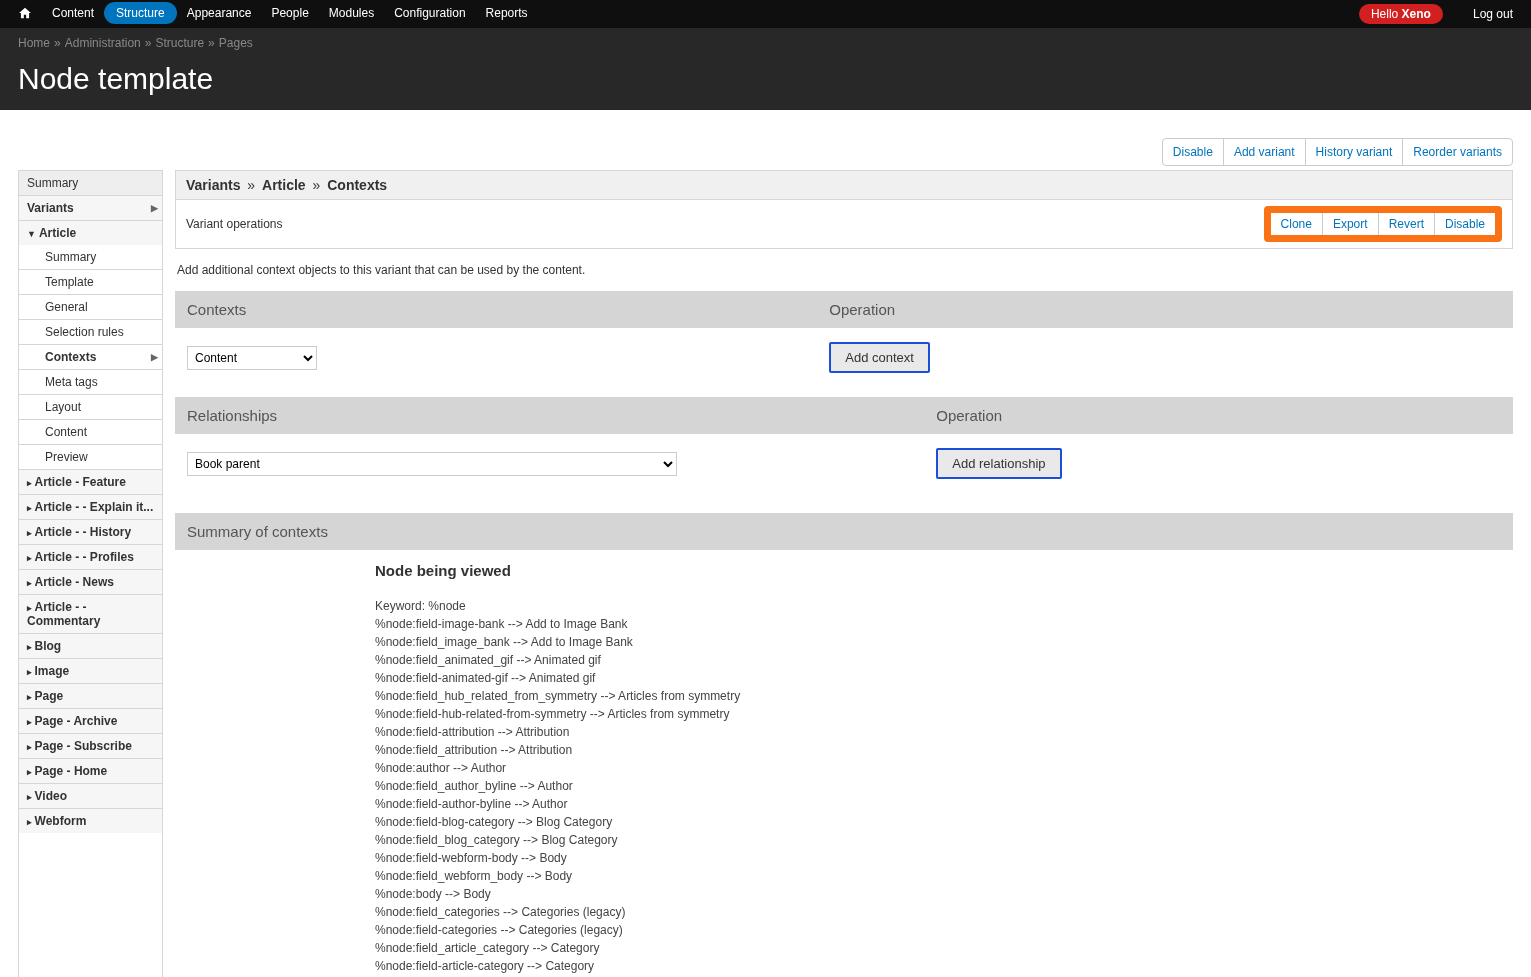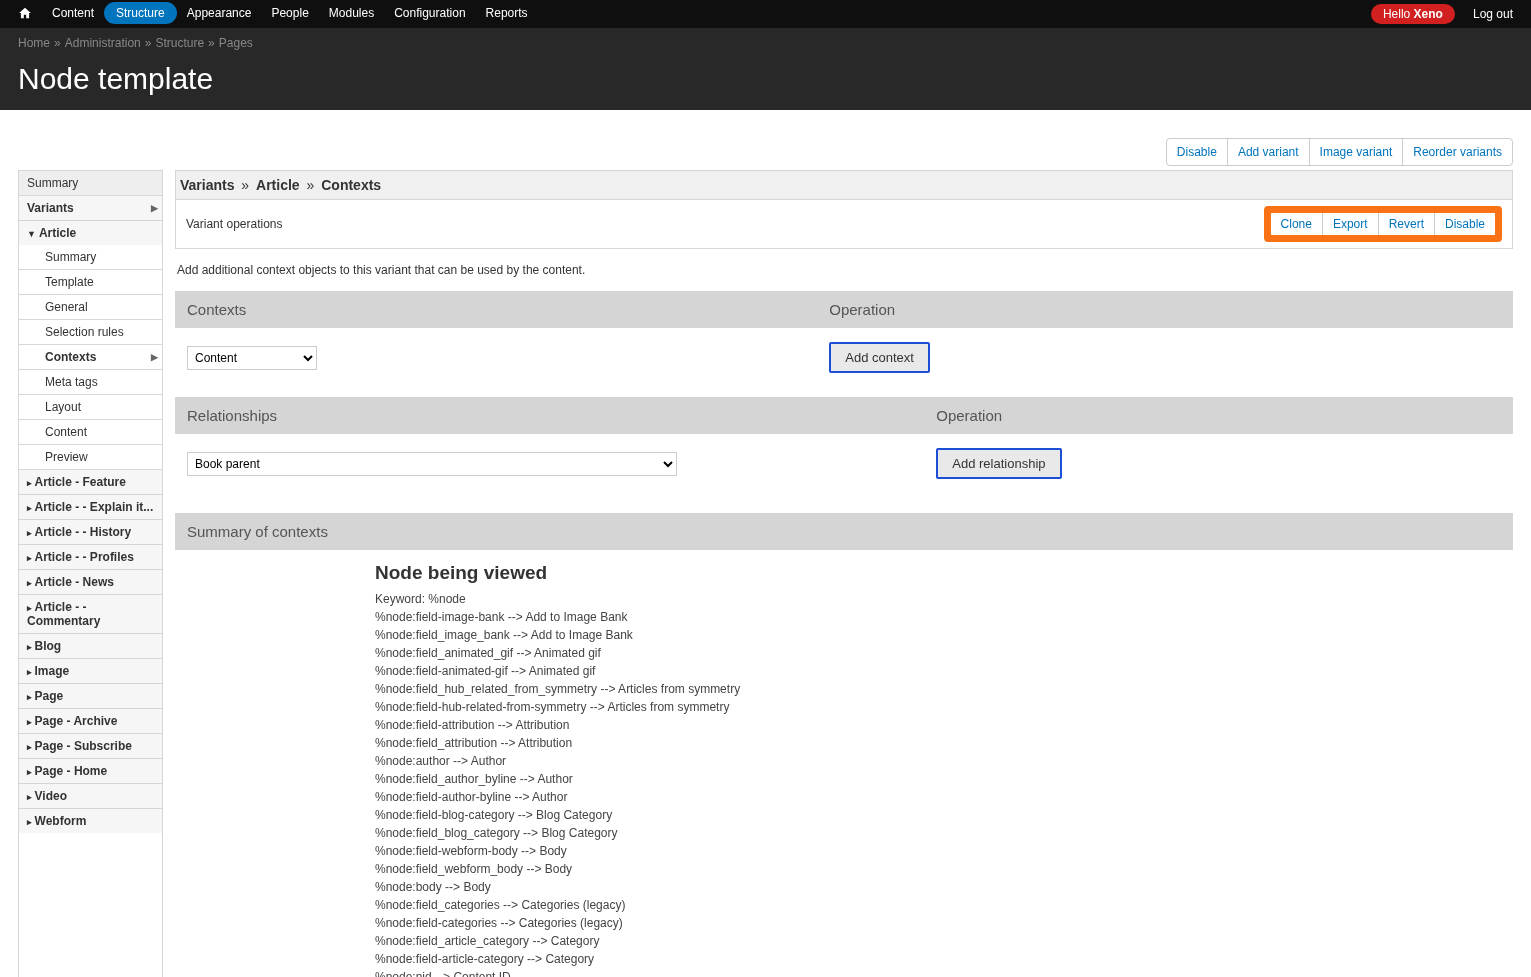--- a/index.html
+++ b/index.html
@@ -1,21 +1,21 @@
 <!DOCTYPE html>
 <html><head>
 <meta charset="utf-8">
 <style>
 * { margin: 0; padding: 0; box-sizing: border-box; }
 body { font-family: "Lucida Grande", "Lucida Sans Unicode", Arial, sans-serif; font-size: 13px; color: #333; background: #fff; }
 
 
 .toolbar { background: #0f0f0f; color: #fff; display: flex; align-items: center; height: 28px; padding: 0 8px; }
 .toolbar-left { display: flex; align-items: flex-start; gap: 0; }
-.toolbar-right { margin-left: auto; display: flex; align-items: center; gap: 8px; }
+.toolbar-right { margin-left: auto; display: flex; align-items: center; gap: 20px; }
 .toolbar a { color: #fff; text-decoration: none; padding: 6px 10px; font-size: 12px; display: inline-block; }
 .toolbar a.active { background: #0074bd; border-radius: 12px; padding: 4px 12px; }
 .hello-badge { background: #d21f1f; color: #fff; border-radius: 12px; padding: 3px 12px; font-size: 12px; }
 .hello-badge strong { font-weight: bold; }
 .home-icon-svg { width: 14px; height: 14px; fill: #fff; }
 
 
 .header-area { background: #282828; color: #fff; padding: 8px 18px 14px; }
 .breadcrumb { color: #888; font-size: 12px; margin-bottom: 12px; }
 .breadcrumb a { color: #888; text-decoration: none; }
@@ -39,41 +39,41 @@
 .sidebar-item:last-child { border-bottom: none; }
 .sidebar-link { display: block; padding: 5px 8px; font-size: 12px; color: #333; text-decoration: none; background: #f6f6f6; position: relative; }
 .sidebar-link.bold { font-weight: bold; }
 .sidebar-link.summary-top { background: #eee; }
 .sidebar-link .arrow-right { position: absolute; right: 4px; top: 50%; transform: translateY(-50%); font-size: 9px; color: #666; }
 .sidebar-link .caret { font-size: 9px; margin-right: 3px; color: #333; }
 .sidebar-subsub .sidebar-link { padding-left: 26px; background: #fff; font-weight: normal; font-size: 12px; }
 .sidebar-subsub .sidebar-link.active { font-weight: bold; }
 
 
-.main-header { background: #f0f0f0; padding: 6px 4px; border: 1px solid #d6d6d6; border-bottom: none; }
+.main-header { background: #f0f0f0; padding: 6px 10px; border: 1px solid #d6d6d6; border-bottom: none; }
 .main-header-crumb { font-size: 14px; font-weight: bold; color: #333; }
 .main-header-crumb .sep { margin: 0 3px; font-weight: normal; }
 .variant-ops { display: flex; align-items: center; justify-content: space-between; border: 1px solid #d6d6d6; padding: 6px 10px; }
 .variant-ops-title { font-weight: normal; font-size: 12px; }
 .variant-ops ul { display: flex; list-style: none; border: 7px solid #f97316; border-radius: 4px; overflow: hidden; }
 .variant-ops li { border-left: 1px solid #ccc; }
 .variant-ops li:first-child { border-left: none; }
 .variant-ops a { color: #0074bd; text-decoration: none; font-size: 12px; padding: 4px 10px; display: block; }
 
 .help-text { font-size: 12px; color: #333; padding: 14px 2px; }
 
 .section-table { width: 100%; border-collapse: collapse; margin-bottom: 10px; }
 .section-table th { background: #d5d5d5; color: #555; font-weight: normal; font-size: 15px; text-align: left; padding: 10px 12px; }
 .section-table td { padding: 14px 12px; vertical-align: middle; }
 .section-table select { font-size: 12px; padding: 3px; min-width: 130px; border: 1px solid #ccc; background: #fff; }
 .btn { background: #e9e9e9; border: 2px solid #1d4ed8; padding: 6px 14px; font-size: 13px; cursor: pointer; color: #333; border-radius: 2px; }
 
 .summary-header { background: #d5d5d5; color: #555; font-size: 15px; padding: 10px 12px; margin-top: 20px; }
 .summary-body { padding: 12px 12px 12px 200px; }
-.summary-body h4 { font-size: 19px; font-weight: bold; margin-bottom: 6px; }
+.summary-body h4 { font-size: 15px; font-weight: bold; margin-bottom: 18px; }
 .summary-body .kw { font-size: 12px; color: #444; line-height: 1.5; }
 </style>
 </head>
 <body>
 
 <div class="toolbar">
   <div class="toolbar-left">
     <a href="#">
       <svg class="home-icon-svg" viewBox="0 0 24 24">
           <path d="M12 3l10 9h-3v9h-5v-6h-4v6H5v-9H2z"></path>
@@ -96,21 +96,21 @@
 
 <div class="page-actions">
   <ul id="page-actions-list">
       <li>
         <a href="#">Disable</a>
       </li>
       <li>
         <a href="#">Add variant</a>
       </li>
       <li>
-        <a href="#">Image variant</a>
+        <a href="#">History variant</a>
       </li>
       <li>
         <a href="#">Reorder variants</a>
       </li>
     </ul>
 </div>
 
 <div class="layout">
 
   <div class="sidebar">

